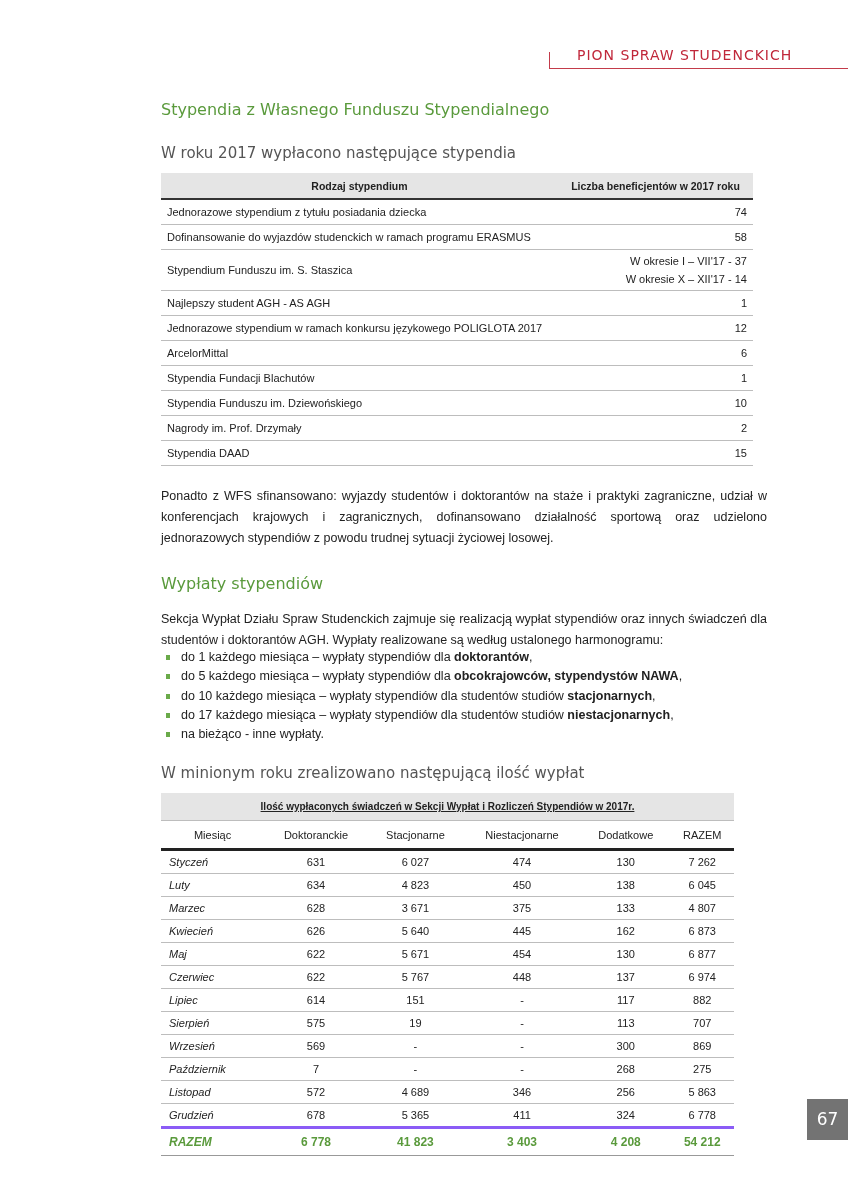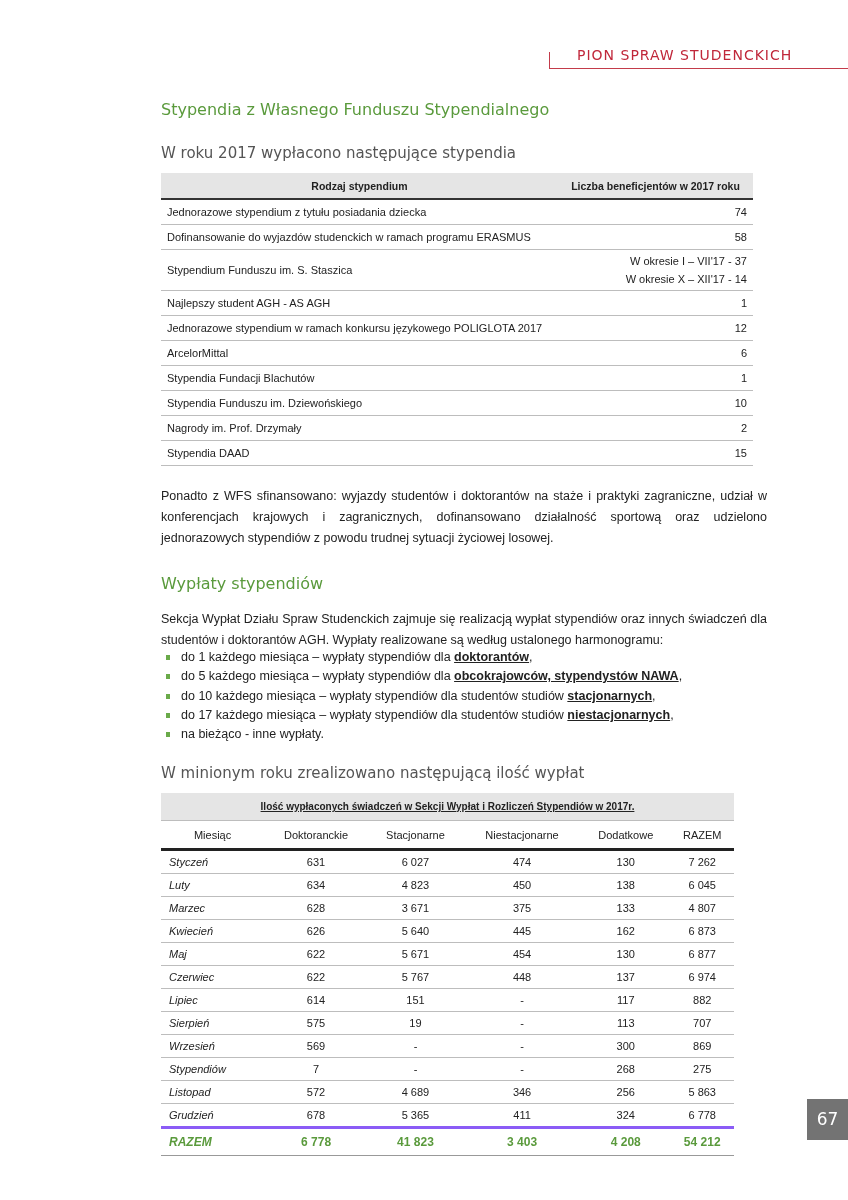--- a/index.html
+++ b/index.html
@@ -30,21 +30,21 @@
   .t2 { left:161px; top:793px; width:573px; }
   .t2 th.cap { background:#e5e5e5; font-size:10px; font-weight:bold; height:25px; border-bottom:1px solid #bdbdbd;text-decoration:underline; }
   .t2 th.col { font-weight:normal; font-size:11px; height:25px; border-bottom:3px solid #222; text-align:center; }
   .t2 td { height:20px; border-bottom:1px solid #bdbdbd; text-align:center; font-size:11px; }
   .t2 td.m { text-align:left; padding-left:8px;font-style:italic; }
   .t2 tr.last td { border-bottom:3px solid #8b5cf6; }
   .t2 tr.total td { color:#5a9a3c; font-weight:bold; font-size:12px; height:24px; border-bottom:1px solid #999; }
 
   .page-num { position:absolute; left:807px; top:1099px; width:41px; height:41px; background:#737373;
               color:#fff; font-size:17px; text-align:center; line-height:41px; font-family:"DejaVu Sans", sans-serif; }
-  b { font-weight:bold;text-decoration:underline; }
+  b { font-weight:bold; }
 </style>
 </head>
 <body>
 
 <div class="header-tick"></div>
 <div class="header-line"></div>
 <div class="header-title">PION SPRAW STUDENCKICH</div>
 
 <div class="h-green" style="top:100px;">Stypendia z Własnego Funduszu Stypendialnego</div>
 <div class="h-gray" style="top:144px;">W roku 2017 wypłacono następujące stypendia</div>
@@ -200,21 +200,21 @@
       </tr>
       <tr>
         <td class="m">Wrzesień</td>
         <td>569</td>
         <td>-</td>
         <td>-</td>
         <td>300</td>
         <td>869</td>
       </tr>
       <tr>
-        <td class="m">Stypendiów</td>
+        <td class="m">Październik</td>
         <td>7</td>
         <td>-</td>
         <td>-</td>
         <td>268</td>
         <td>275</td>
       </tr>
       <tr>
         <td class="m">Listopad</td>
         <td>572</td>
         <td>4 689</td>

